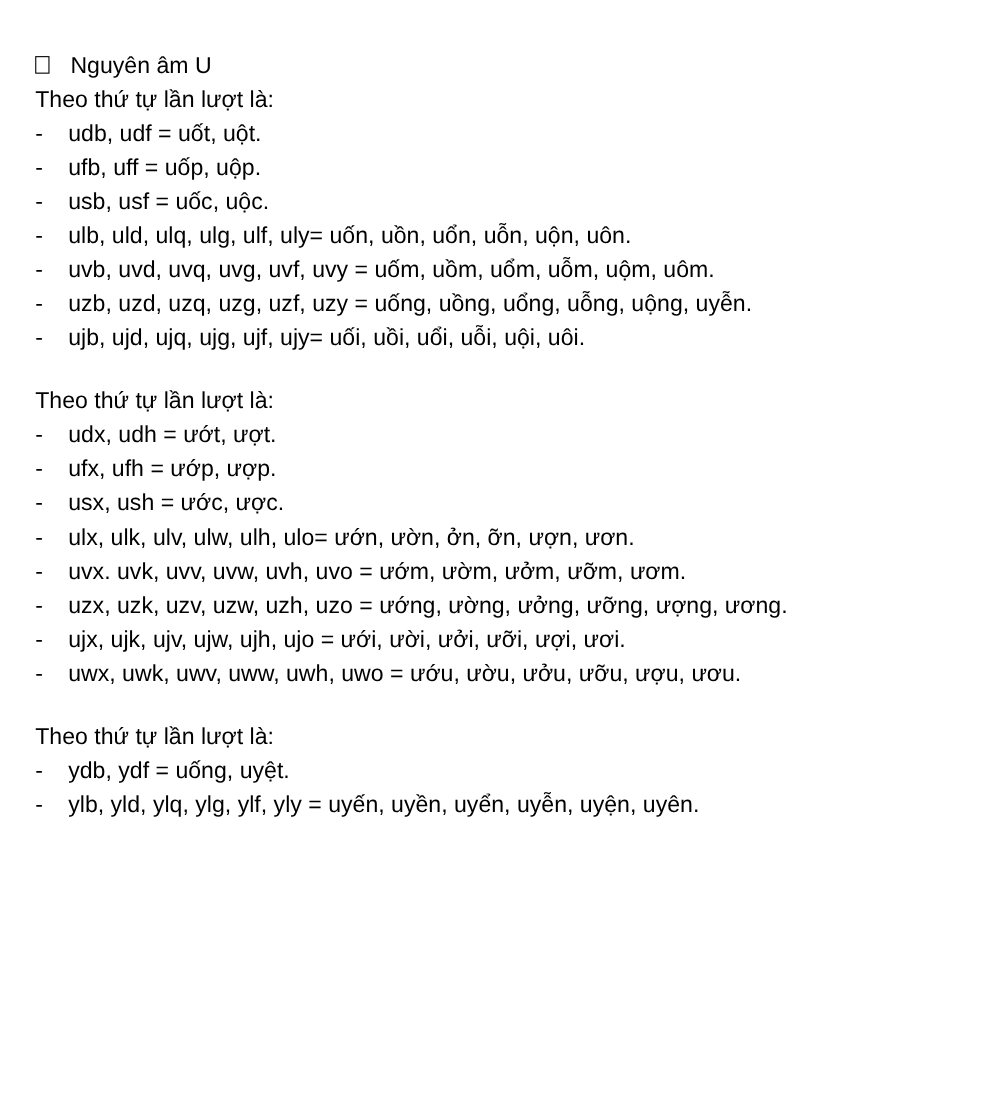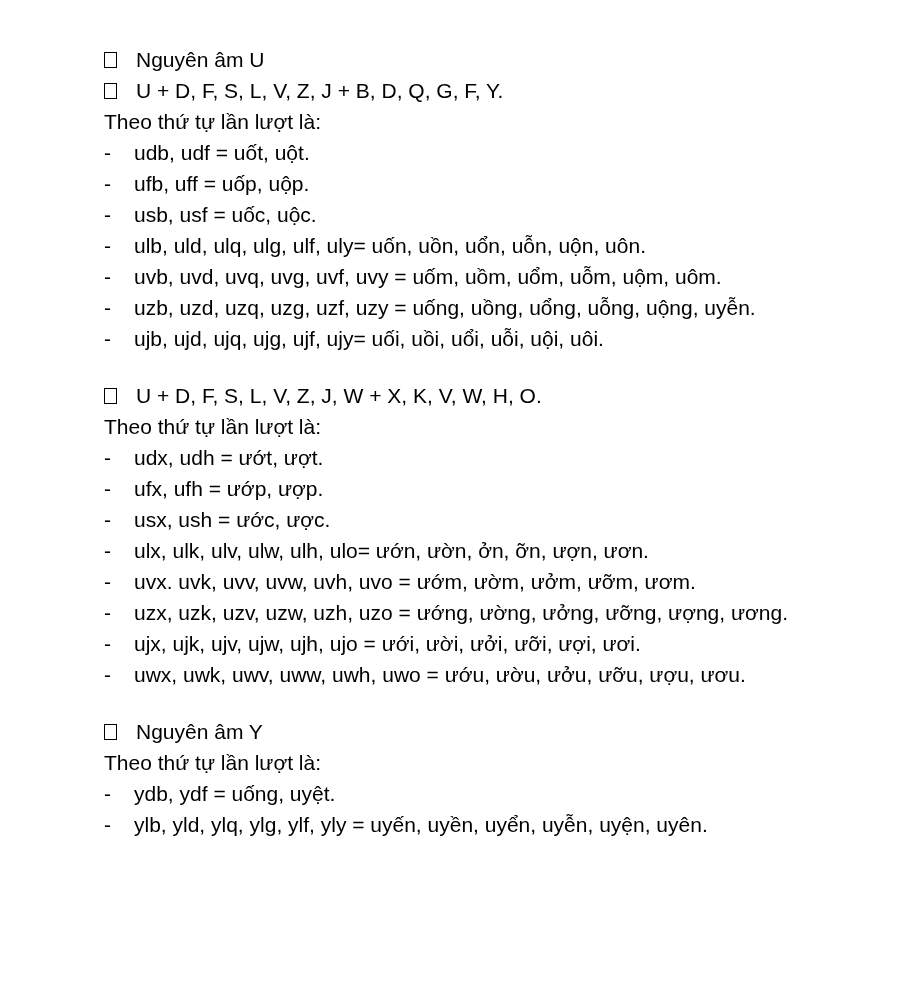--- a/index.html
+++ b/index.html
@@ -8,23 +8,22 @@
     background: #ffffff;
   }
   body {
     width: 916px;
     height: 1000px;
     font-family: "Liberation Sans", sans-serif;
     color: #000000;
     overflow: hidden;
   }
   .page {
-    padding: 44px 40px 0 60px;
+    padding: 44px 40px 0 32px;
     box-sizing: border-box;
-    margin-left: 44px;
   }
   .block {
     margin-bottom: 0;
   }
   .spacer {
     height: 26px;
   }
   .line {
     display: flex;
     align-items: flex-start;
@@ -67,44 +66,41 @@
     box-sizing: border-box;
   }
 </style>
 </head>
 <body>
 
 <div class="page">
   <div id="content">
       <div class="block">
         <div class="line bullet"><span class="marker"><span class="box-glyph"></span></span><span class="text">Nguyên âm U</span></div>
-        <div class="line bullet"><span class="marker"><span class="box-glyph"></span></span><span class="text">U + D, F, S, L, V, Z, J + B, D, Q, G, F, Y.</span></div>
         <div class="line plain"><span class="marker"></span><span class="text">Theo thứ tự lần lượt là:</span></div>
         <div class="line dash"><span class="marker">-</span><span class="text">udb, udf = uốt, uột.</span></div>
         <div class="line dash"><span class="marker">-</span><span class="text">ufb, uff = uốp, uộp.</span></div>
         <div class="line dash"><span class="marker">-</span><span class="text">usb, usf = uốc, uộc.</span></div>
         <div class="line dash"><span class="marker">-</span><span class="text">ulb, uld, ulq, ulg, ulf, uly= uốn, uồn, uổn, uỗn, uộn, uôn.</span></div>
         <div class="line dash"><span class="marker">-</span><span class="text">uvb, uvd, uvq, uvg, uvf, uvy = uốm, uồm, uổm, uỗm, uộm, uôm.</span></div>
         <div class="line dash"><span class="marker">-</span><span class="text">uzb, uzd, uzq, uzg, uzf, uzy = uống, uồng, uổng, uỗng, uộng, uyễn.</span></div>
         <div class="line dash"><span class="marker">-</span><span class="text">ujb, ujd, ujq, ujg, ujf, ujy= uối, uồi, uổi, uỗi, uội, uôi.</span></div>
       </div>
       <div class="spacer"></div>
       <div class="block">
-        <div class="line bullet"><span class="marker"><span class="box-glyph"></span></span><span class="text">U + D, F, S, L, V, Z, J, W + X, K, V, W, H, O.</span></div>
         <div class="line plain"><span class="marker"></span><span class="text">Theo thứ tự lần lượt là:</span></div>
         <div class="line dash"><span class="marker">-</span><span class="text">udx, udh = ướt, ượt.</span></div>
         <div class="line dash"><span class="marker">-</span><span class="text">ufx, ufh = ướp, ượp.</span></div>
         <div class="line dash"><span class="marker">-</span><span class="text">usx, ush = ước, ược.</span></div>
         <div class="line dash"><span class="marker">-</span><span class="text">ulx, ulk, ulv, ulw, ulh, ulo= ướn, ườn, ởn, ỡn, ượn, ươn.</span></div>
         <div class="line dash"><span class="marker">-</span><span class="text">uvx. uvk, uvv, uvw, uvh, uvo = ướm, ườm, ưởm, ưỡm, ươm.</span></div>
         <div class="line dash"><span class="marker">-</span><span class="text">uzx, uzk, uzv, uzw, uzh, uzo = ướng, ường, ưởng, ưỡng, ượng, ương.</span></div>
         <div class="line dash"><span class="marker">-</span><span class="text">ujx, ujk, ujv, ujw, ujh, ujo = ưới, ười, ưởi, ưỡi, ượi, ươi.</span></div>
         <div class="line dash"><span class="marker">-</span><span class="text">uwx, uwk, uwv, uww, uwh, uwo = ướu, ườu, ưởu, ưỡu, ượu, ươu.</span></div>
       </div>
       <div class="spacer"></div>
       <div class="block">
-        <div class="line bullet"><span class="marker"><span class="box-glyph"></span></span><span class="text">Nguyên âm Y</span></div>
         <div class="line plain"><span class="marker"></span><span class="text">Theo thứ tự lần lượt là:</span></div>
         <div class="line dash"><span class="marker">-</span><span class="text">ydb, ydf = uống, uyệt.</span></div>
         <div class="line dash"><span class="marker">-</span><span class="text">ylb, yld, ylq, ylg, ylf, yly = uyến, uyền, uyển, uyễn, uyện, uyên.</span></div>
       </div>
     </div>
 </div>
 
 </body></html>

